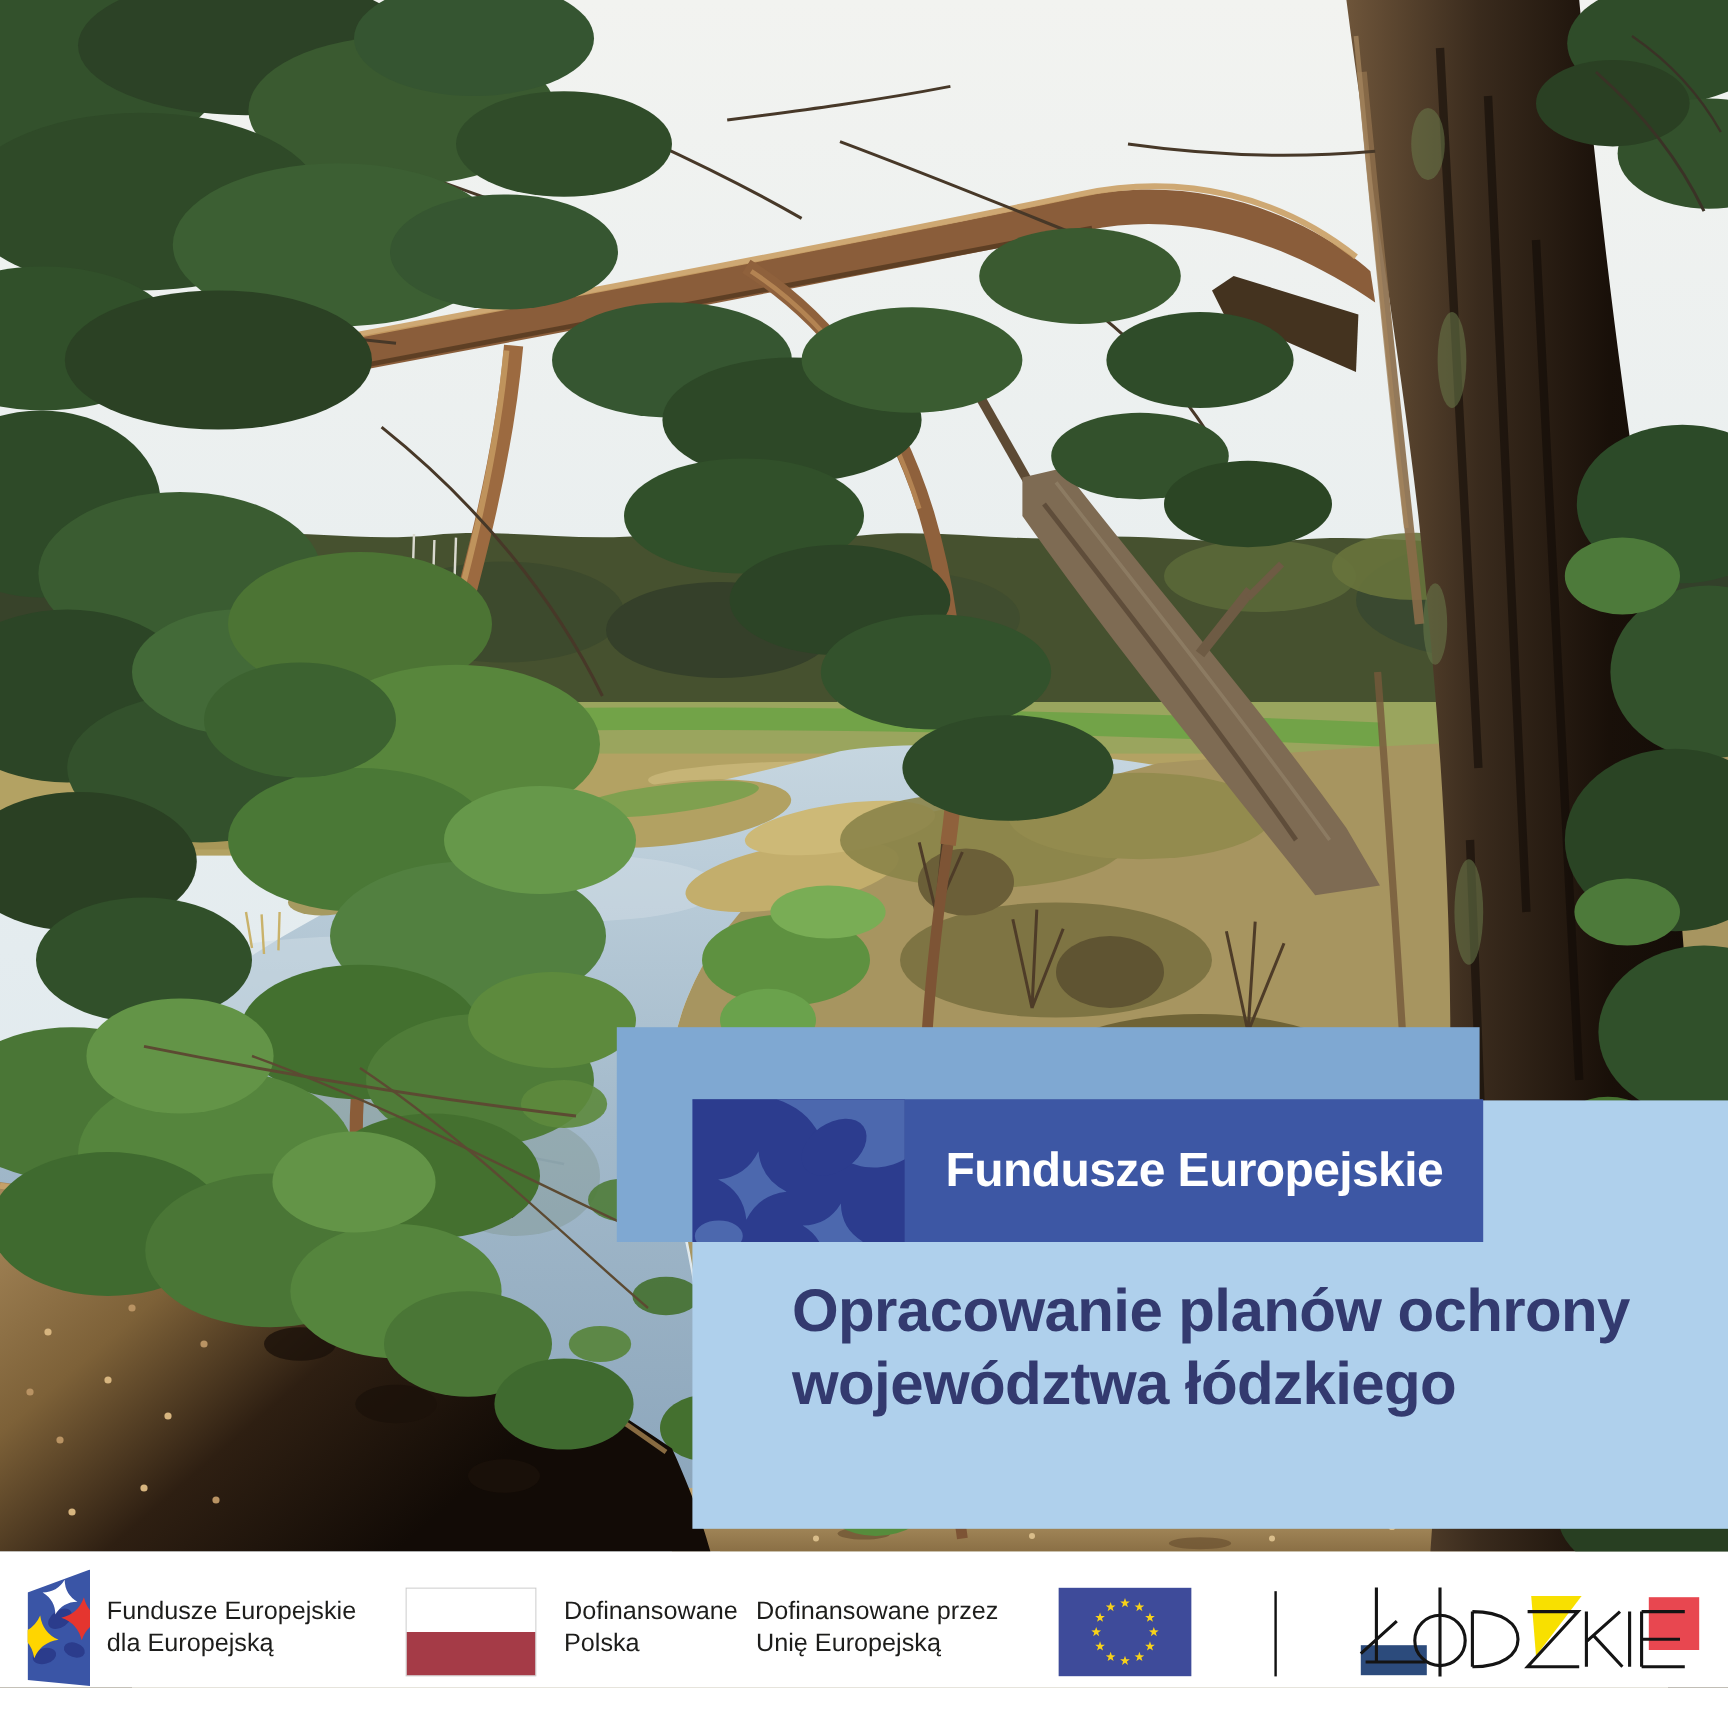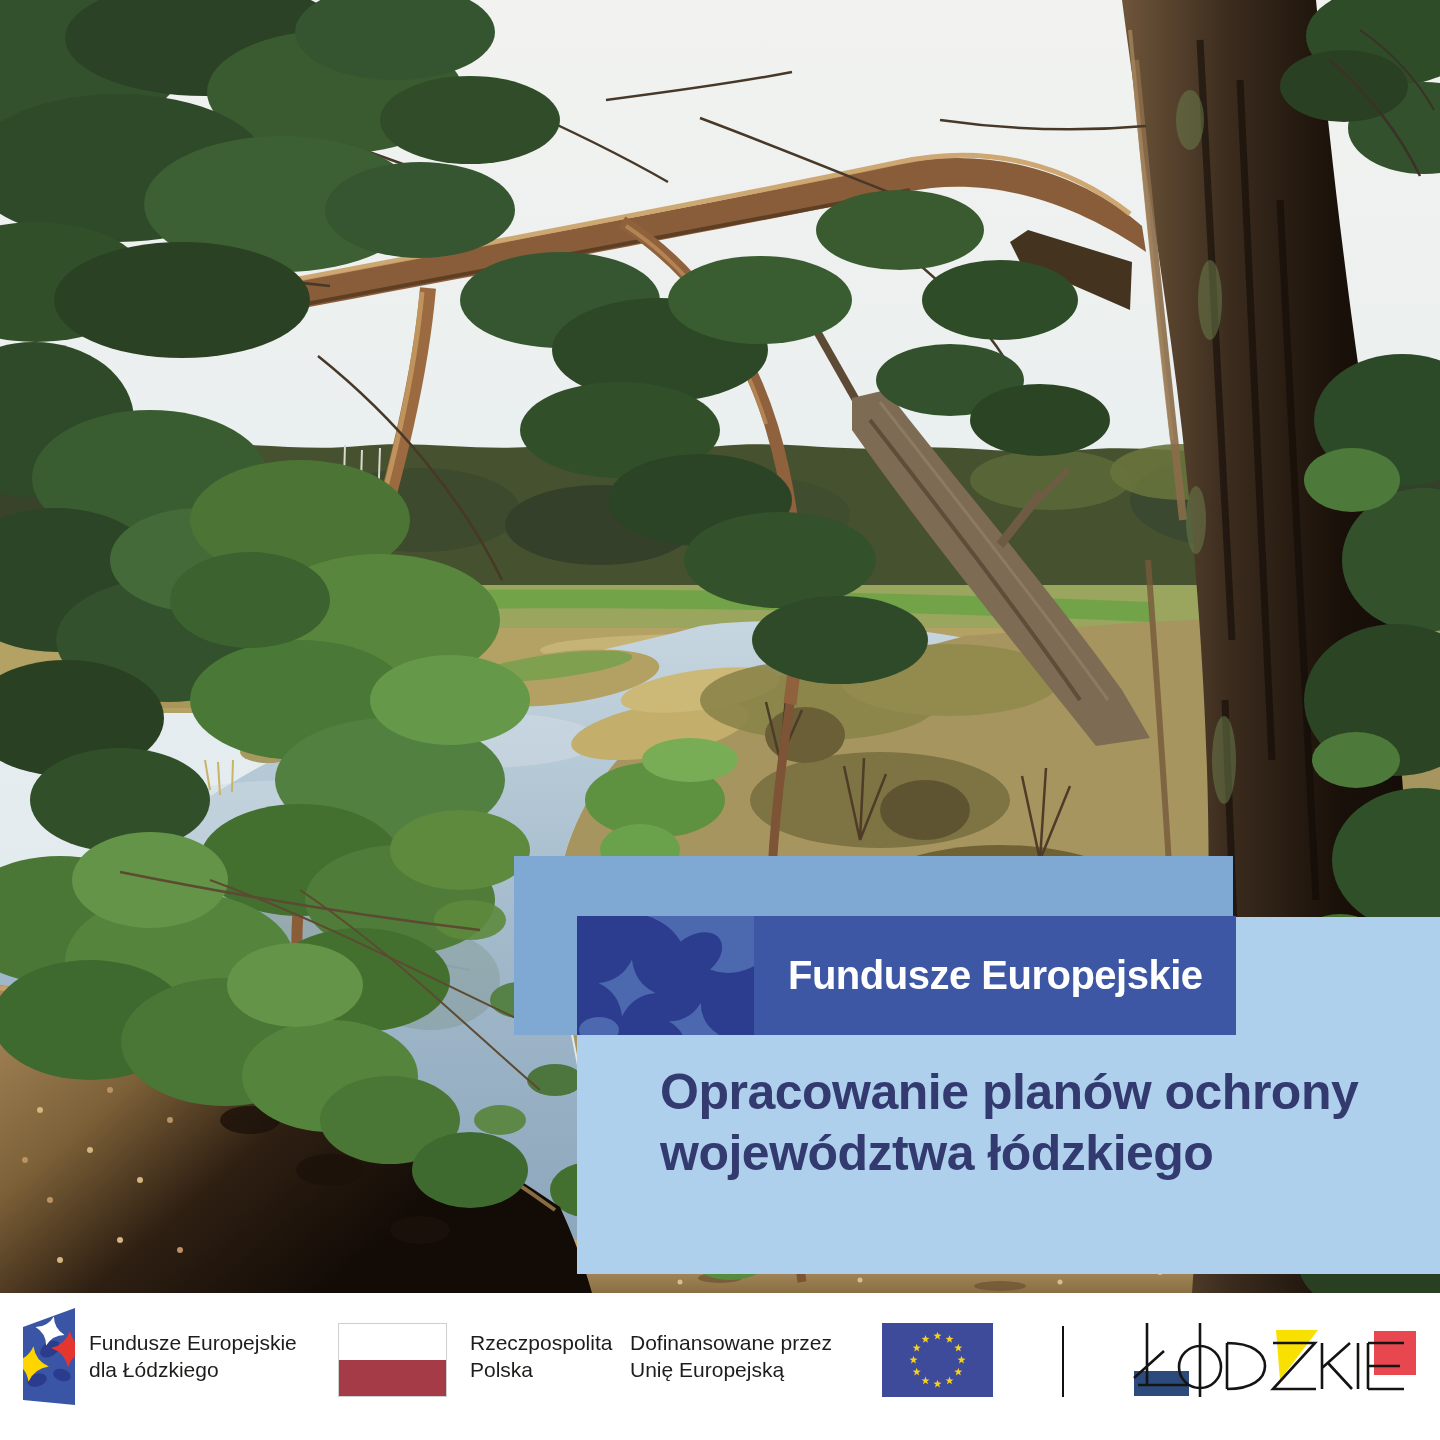--- a/index.html
+++ b/index.html
@@ -384,29 +384,29 @@
       <polygon points="0,19 52,0 52,97 0,92" fill="#3a55a6"></polygon>
       <ellipse cx="27" cy="41" rx="11" ry="7" fill="#2b3c8c" transform="rotate(-35 27 41)"></ellipse>
       <ellipse cx="14" cy="72" rx="10" ry="6.5" fill="#2b3c8c" transform="rotate(-15 14 72)"></ellipse>
       <ellipse cx="39" cy="67" rx="9" ry="6" fill="#2b3c8c" transform="rotate(18 39 67)"></ellipse>
       <use href="#fstar" fill="#ffffff" transform="translate(27,23) scale(1.5) rotate(15)"></use>
       <use href="#fstar" fill="#ffd500" transform="translate(8,56) scale(1.8) rotate(8)"></use>
       <use href="#fstar" fill="#e5352f" transform="translate(46,41) scale(1.8) rotate(3)"></use>
     </svg>
     <div class="f-text fe-text">
       <div>Fundusze Europejskie</div>
-      <div>dla Łódzkiego</div>
+      <div>dla Europejską</div>
     </div>
 
     <div class="pl-flag">
       <div class="half-white"></div>
         <div class="half-red"></div>
     </div>
     <div class="f-text pl-text">
-      <div>Rzeczpospolita</div>
+      <div>Dofinansowane</div>
       <div>Polska</div>
     </div>
 
     <div class="f-text dof-text">
       <div>Dofinansowane przez</div>
       <div>Unię Europejską</div>
     </div>
 
     <svg class="eu-flag" width="111" height="74" viewBox="0 0 111 74" aria-hidden="true">
       <defs>

